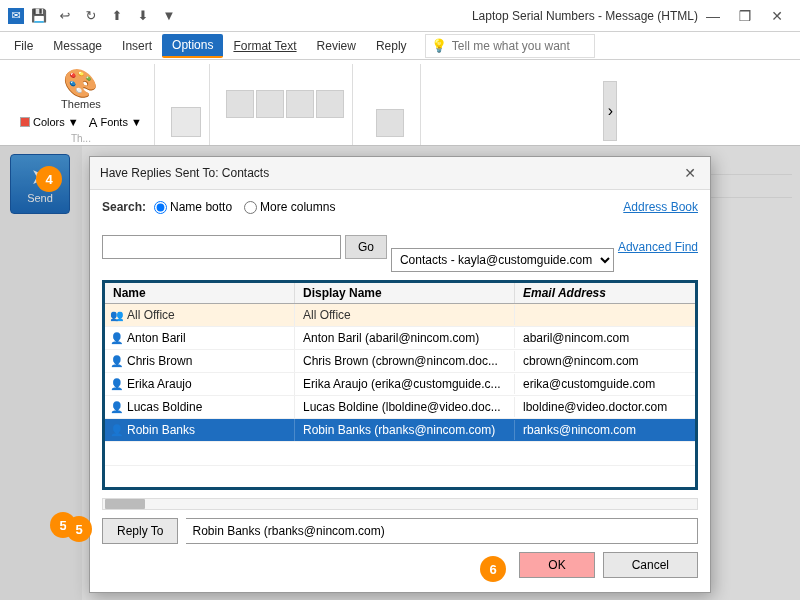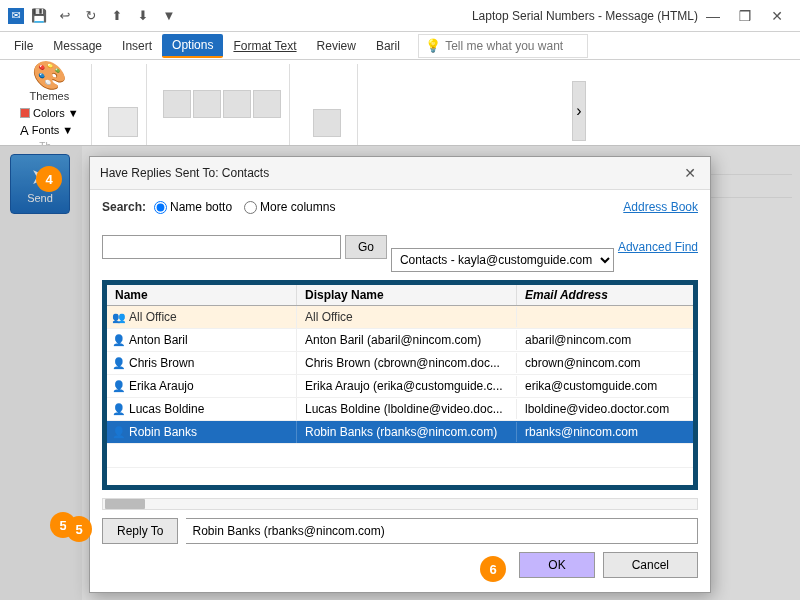--- a/index.html
+++ b/index.html
@@ -153,21 +153,21 @@
       font-size: 12px;
       padding: 0 4px;
       min-width: 200px;
       outline: none;
       margin-top: 26px;
     }
     .advanced-find { font-size: 12px; color: #1a73c8; cursor: pointer; text-decoration: underline; }
 
     
     .contact-list-container {
-      border: 5px solid #0c4a6e;
+      border: 3px solid #0c4a6e;
       height: 210px;
       overflow-y: auto;
       margin-bottom: 8px;
     }
     .contact-list-header {
       display: flex;
       background: #f5f5f5;
       border-bottom: 1px solid #aaa;
       font-size: 12px;
       font-weight: 600;
@@ -224,21 +224,21 @@
       gap: 8px;
       padding: 0 0 4px;
     }
     .ok-btn, .cancel-btn {
       height: 26px;
       padding: 0 28px;
       font-size: 12px;
       cursor: pointer;
       border: 1px solid #999;
     }
-    .ok-btn { background: #c4b5fd; }
+    .ok-btn { background: #fca5a5; }
     .cancel-btn { background: #e8e8e8; }
 
     
     .badge {
       width: 26px; height: 26px;
       border-radius: 50%;
       background: #ff8c00;
       color: #fff;
       font-size: 13px;
       font-weight: bold;
@@ -269,21 +269,21 @@
       min-width: 65px;
     }
     .themes-big-btn {
       display: flex; flex-direction: column; align-items: center; cursor: pointer;
       padding: 4px 6px; border-radius: 2px;
     }
     .themes-icon-block { font-size: 28px; line-height: 1; }
 
     
     .colors-row {
-      display: flex; flex-direction: column; gap: 2px;
+      display: flex; flex-direction: row; gap: 2px;
       justify-content: center;
     }
     .colors-btn {
       display: flex; align-items: center; gap: 3px;
       cursor: pointer; padding: 1px 4px; border-radius: 2px; font-size: 11px;
     }
 
     
     .send-area {
       position: absolute;
@@ -351,21 +351,21 @@
   </div>
 </div>
 
 <div class="menu-bar">
   <div class="menu-item">File</div>
   <div class="menu-item">Message</div>
   <div class="menu-item">Insert</div>
   <div class="menu-item active">Options</div>
   <div class="menu-item" style="text-decoration:underline;">Format Text</div>
   <div class="menu-item">Review</div>
-  <div class="menu-item">Baril</div>
+  <div class="menu-item">Reply</div>
   <div class="tell-me">
     <span style="font-size:13px;color:#999;">💡</span>
     <input type="text" placeholder="Tell me what you want to do" style="">
   </div>
 </div>
 
 <div class="ribbon">
 
   <div class="themes-area">
     <div class="themes-big-btn">

